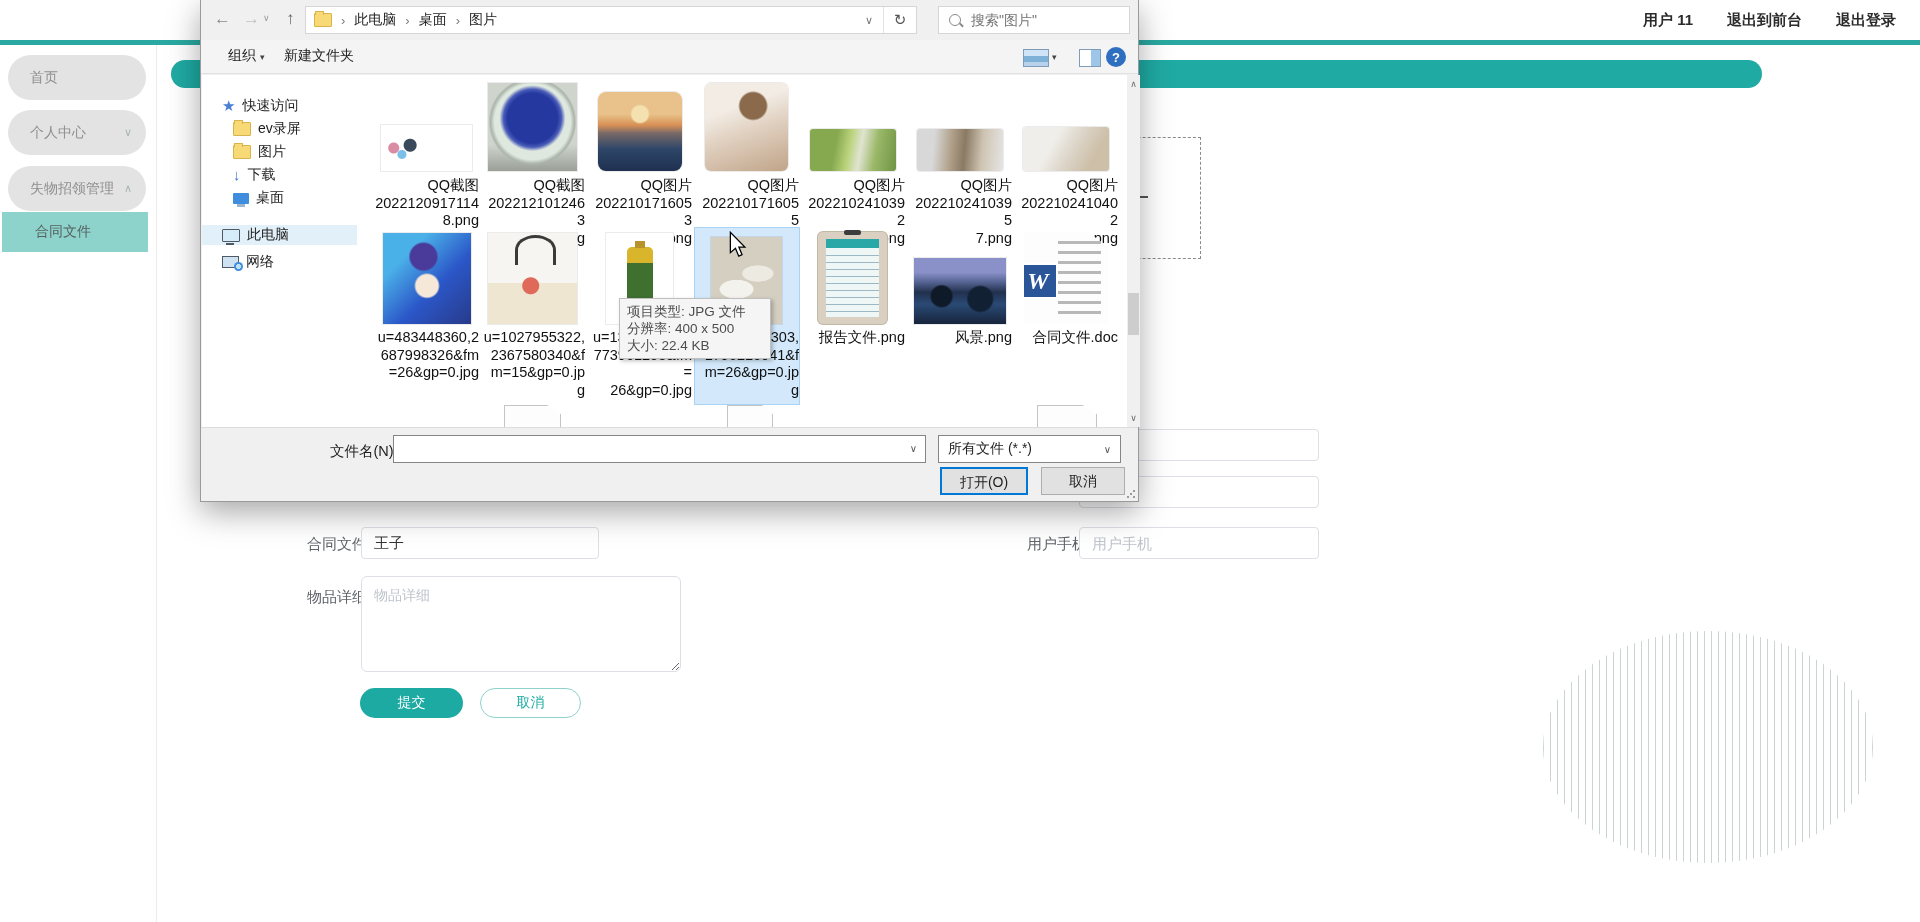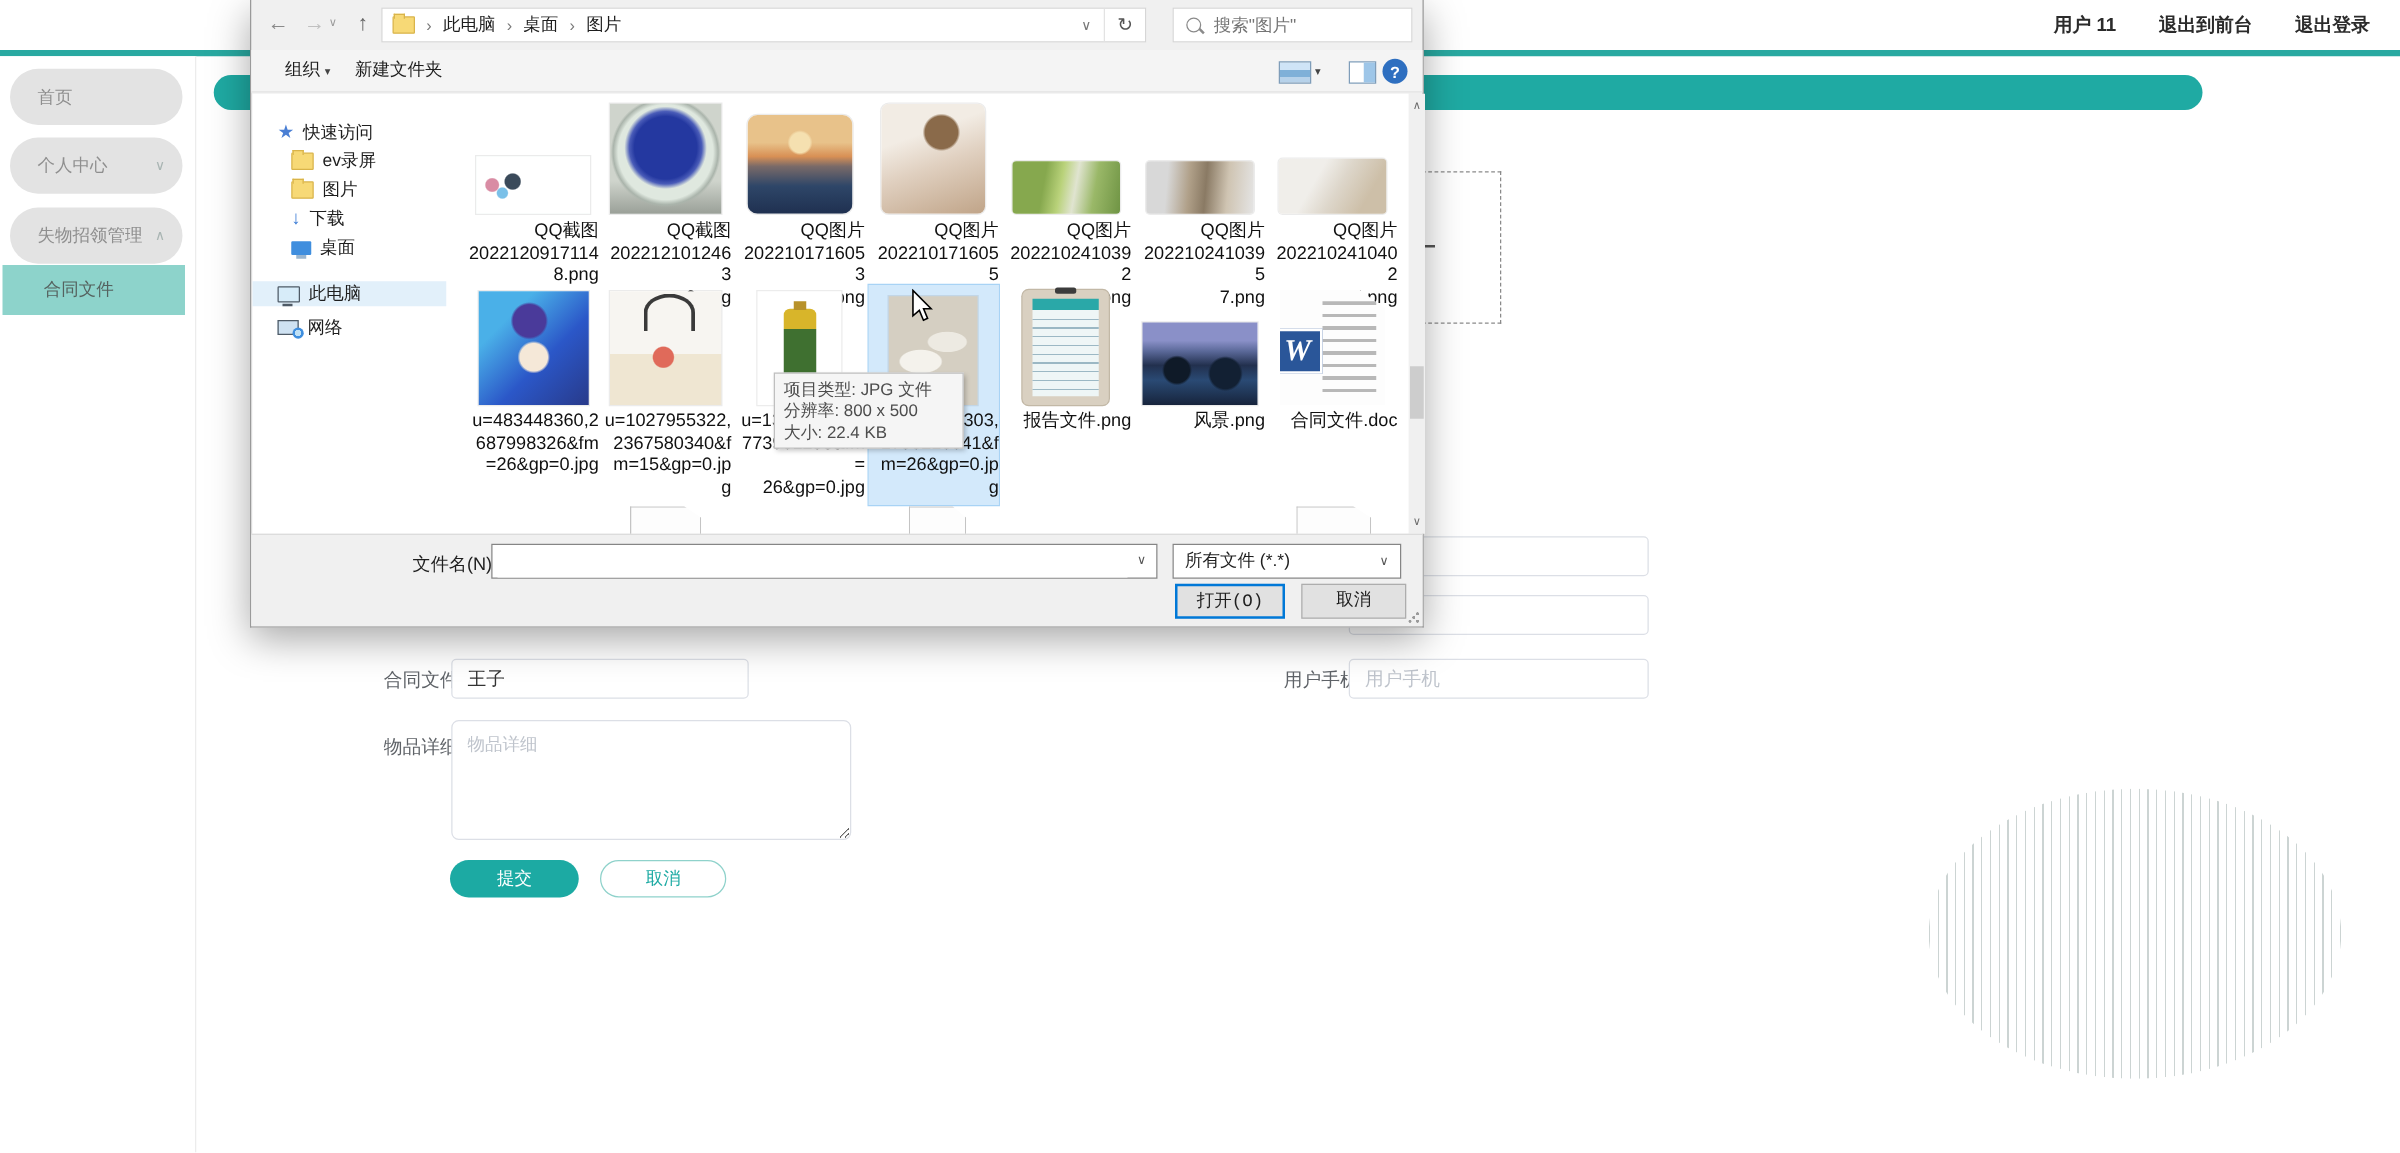--- a/index.html
+++ b/index.html
@@ -130,21 +130,21 @@
   
   #dlg-footer{position:absolute;left:0;top:427px;width:100%;height:74px;background:#f0f0f0;border-top:1px solid #dcdcdc;box-sizing:border-box}
   #fn-label{position:absolute;left:129px;top:14px;font-size:14.5px;color:#1e1e1e}
   #fn-combo{position:absolute;left:192px;top:7px;width:533px;height:28px;background:#fff;border:1px solid #858585;box-sizing:border-box}
   #fn-combo input{position:absolute;left:4px;top:2px;width:500px;height:22px;border:none;outline:none;font-size:14px;font-family:inherit}
   #fn-combo .cv{position:absolute;right:8px;top:7px;color:#555;font-size:10px}
   #ft-select{position:absolute;left:737px;top:7px;width:183px;height:28px;background:#fff;border:1px solid #858585;
              box-sizing:border-box;display:flex;align-items:center;justify-content:space-between;padding:0 9px;font-size:14px;color:#1e1e1e}
   #ft-select .cv{color:#555;font-size:10px}
   .dlg-btn{position:absolute;top:39px;height:28px;background:#e1e1e1;border:1px solid #adadad;font-size:14px;
-           font-family:Liberation Mono, monospace;color:#1e1e1e;box-sizing:border-box;text-align:center;line-height:25px}
+           font-family:Liberation Sans, sans-serif;color:#1e1e1e;box-sizing:border-box;text-align:center;line-height:25px}
   #btn-open{left:739px;width:88px;border:2px solid #0078d7}
   #btn-dlg-cancel{left:840px;width:84px}
   #grip{position:absolute;right:2px;bottom:2px;width:10px;height:10px;
         background:radial-gradient(circle at 8px 2px,#9a9a9a 0 1px,transparent 1.4px),
                    radial-gradient(circle at 8px 8px,#9a9a9a 0 1px,transparent 1.4px),
                    radial-gradient(circle at 2px 8px,#9a9a9a 0 1px,transparent 1.4px),
                    radial-gradient(circle at 5px 5px,#9a9a9a 0 1px,transparent 1.4px)}
   #cursor{position:absolute;left:728px;top:231px;z-index:50}
 </style>
 </head>
@@ -350,21 +350,21 @@
       <div class="fname" style="top:101px">合同文件.doc</div>
     </div>
 
     <div class="pagetop" style="left:302px;top:330px;width:55px;height:22px"></div>
     <div class="pagetop" style="left:525px;top:330px;width:44px;height:22px"></div>
     <div class="pagetop" style="left:835px;top:330px;width:58px;height:22px"></div>
   </div>
 
   <div id="tooltip">
     <div>项目类型: JPG 文件</div>
-    <div>分辨率: 800 x 500</div>
+    <div>分辨率: 400 x 500</div>
     <div>大小: 22.4 KB</div>
   </div>
 
   <div id="vsb">
     <span class="sb-arrow" style="top:4px">∧</span>
     <div id="sb-thumb"></div>
     <span class="sb-arrow" style="bottom:4px">∨</span>
   </div>
 
   <div id="dlg-footer">

